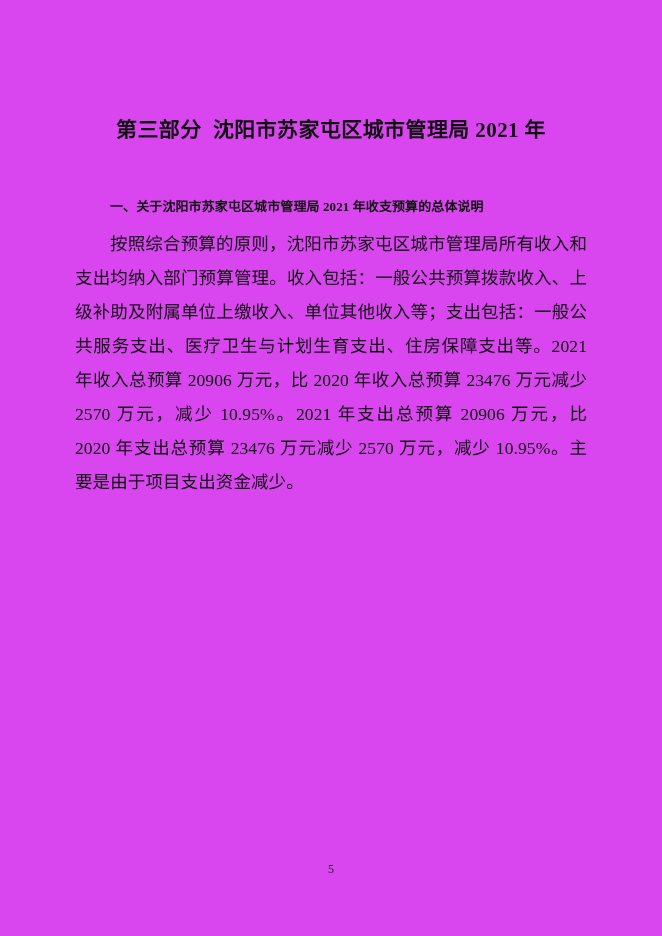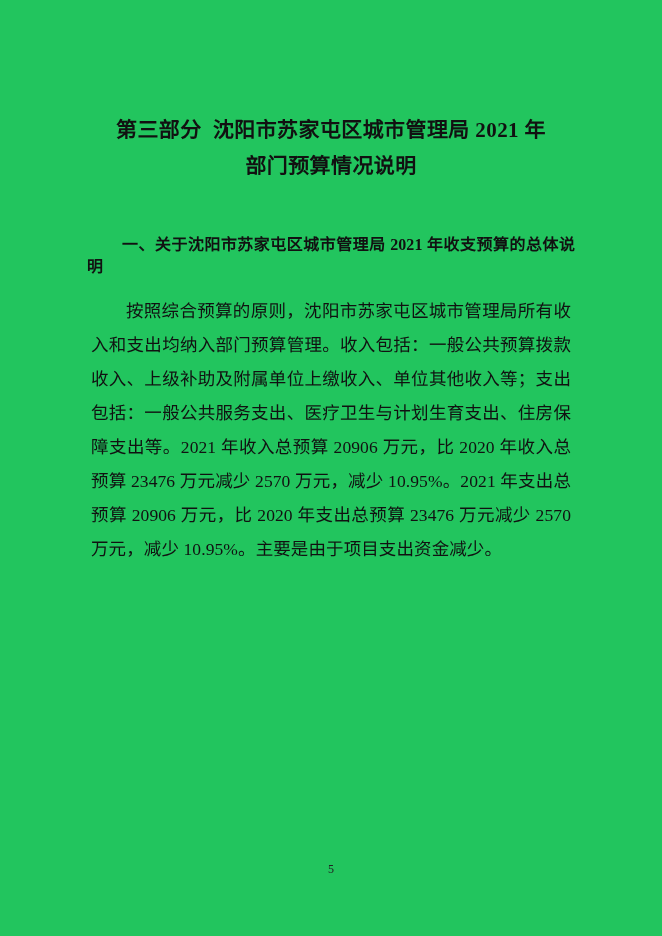--- a/index.html
+++ b/index.html
@@ -7,21 +7,21 @@
     margin: 0;
     padding: 0;
     background: #ffffff;
   }
 
   .page {
     position: relative;
     width: 662px;
     height: 936px;
     margin: 0 auto;
-    background: #22c55e;
+    background: #d946ef;
     overflow: hidden;
     font-family: "Liberation Serif", "DejaVu Serif", serif;
     color: #111111;
     -webkit-font-smoothing: antialiased;
   }
 
   
   .content {
     position: absolute;
     left: 75px;
@@ -40,34 +40,34 @@
     letter-spacing: 0.4px;
     font-family: "Liberation Serif", "DejaVu Serif", serif;
   }
   .doc-title .title-line {
     display: block;
     white-space: pre;
   }
 
   
   .section-heading {
-    margin: 12px;
-    font-size: 16px;
+    margin: 0;
+    font-size: 13px;
     font-weight: bold;
-    line-height: 22px;
+    line-height: 41px;
     text-align: justify;
     text-align-last: left;
     text-indent: 35px;
     letter-spacing: 0.1px;
     font-family: "Liberation Serif", "DejaVu Serif", serif;
   }
 
   
   .body-para {
-    margin: 16px;
+    margin: 0;
     font-size: 17.5px;
     line-height: 34px;
     text-align: justify;
     text-align-last: left;
     text-indent: 35px;
     letter-spacing: 0.1px;
     font-family: "Liberation Serif", "DejaVu Serif", serif;
   }
 
   
@@ -91,21 +91,20 @@
 </style>
 </head>
 <body>
 
 <div class="page">
 
   <div class="content">
 
     <h1 class="doc-title">
       <span class="title-line">第三部分  沈阳市苏家屯区城市管理局 2021 年</span>
-      <span class="title-line">部门预算情况说明</span>
     </h1>
 
     <div class="gap-title-to-s1"></div>
 
     <h2 class="section-heading">一、关于沈阳市苏家屯区城市管理局 2021 年收支预算的总体说明</h2>
 
     <div class="gap-h1-to-p1"></div>
 
     <p class="body-para">按照综合预算的原则，沈阳市苏家屯区城市管理局所有收入和支出均纳入部门预算管理。收入包括：一般公共预算拨款收入、上级补助及附属单位上缴收入、单位其他收入等；支出包括：一般公共服务支出、医疗卫生与计划生育支出、住房保障支出等。2021 年收入总预算 20906 万元，比 2020 年收入总预算 23476 万元减少 2570 万元，减少 10.95%。2021 年支出总预算 20906 万元，比 2020 年支出总预算 23476 万元减少 2570 万元，减少 10.95%。主要是由于项目支出资金减少。</p>
 

